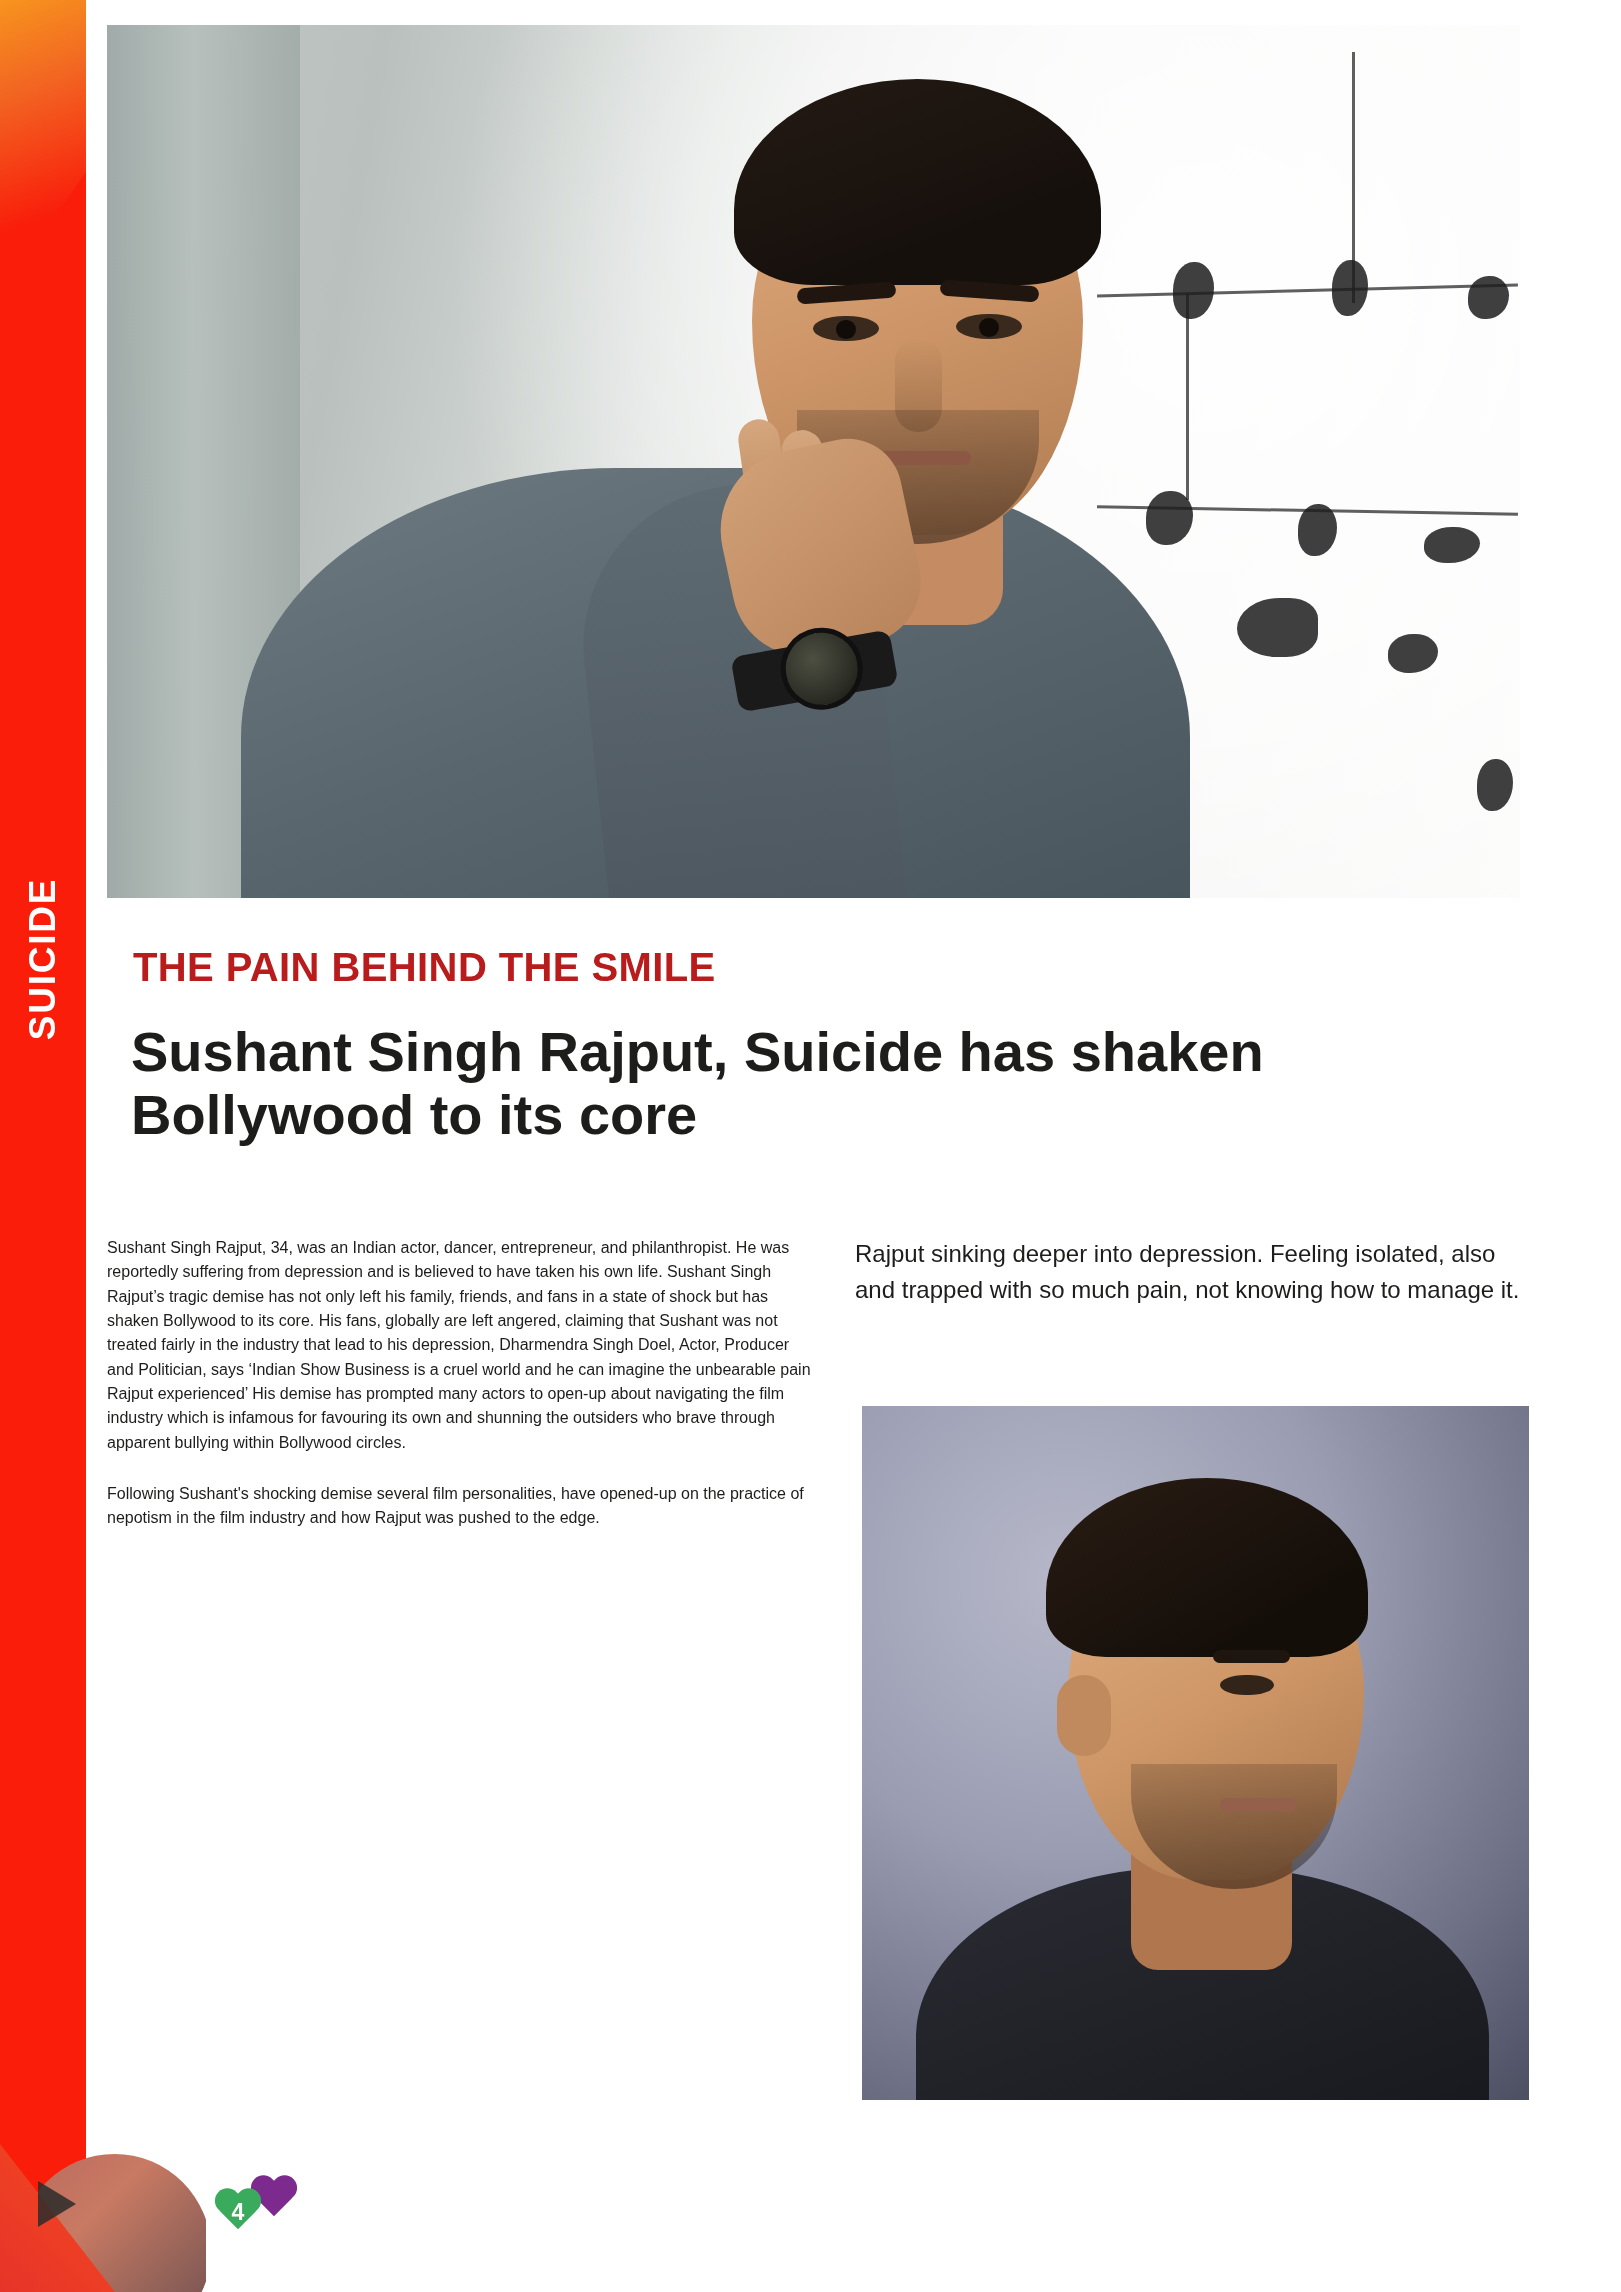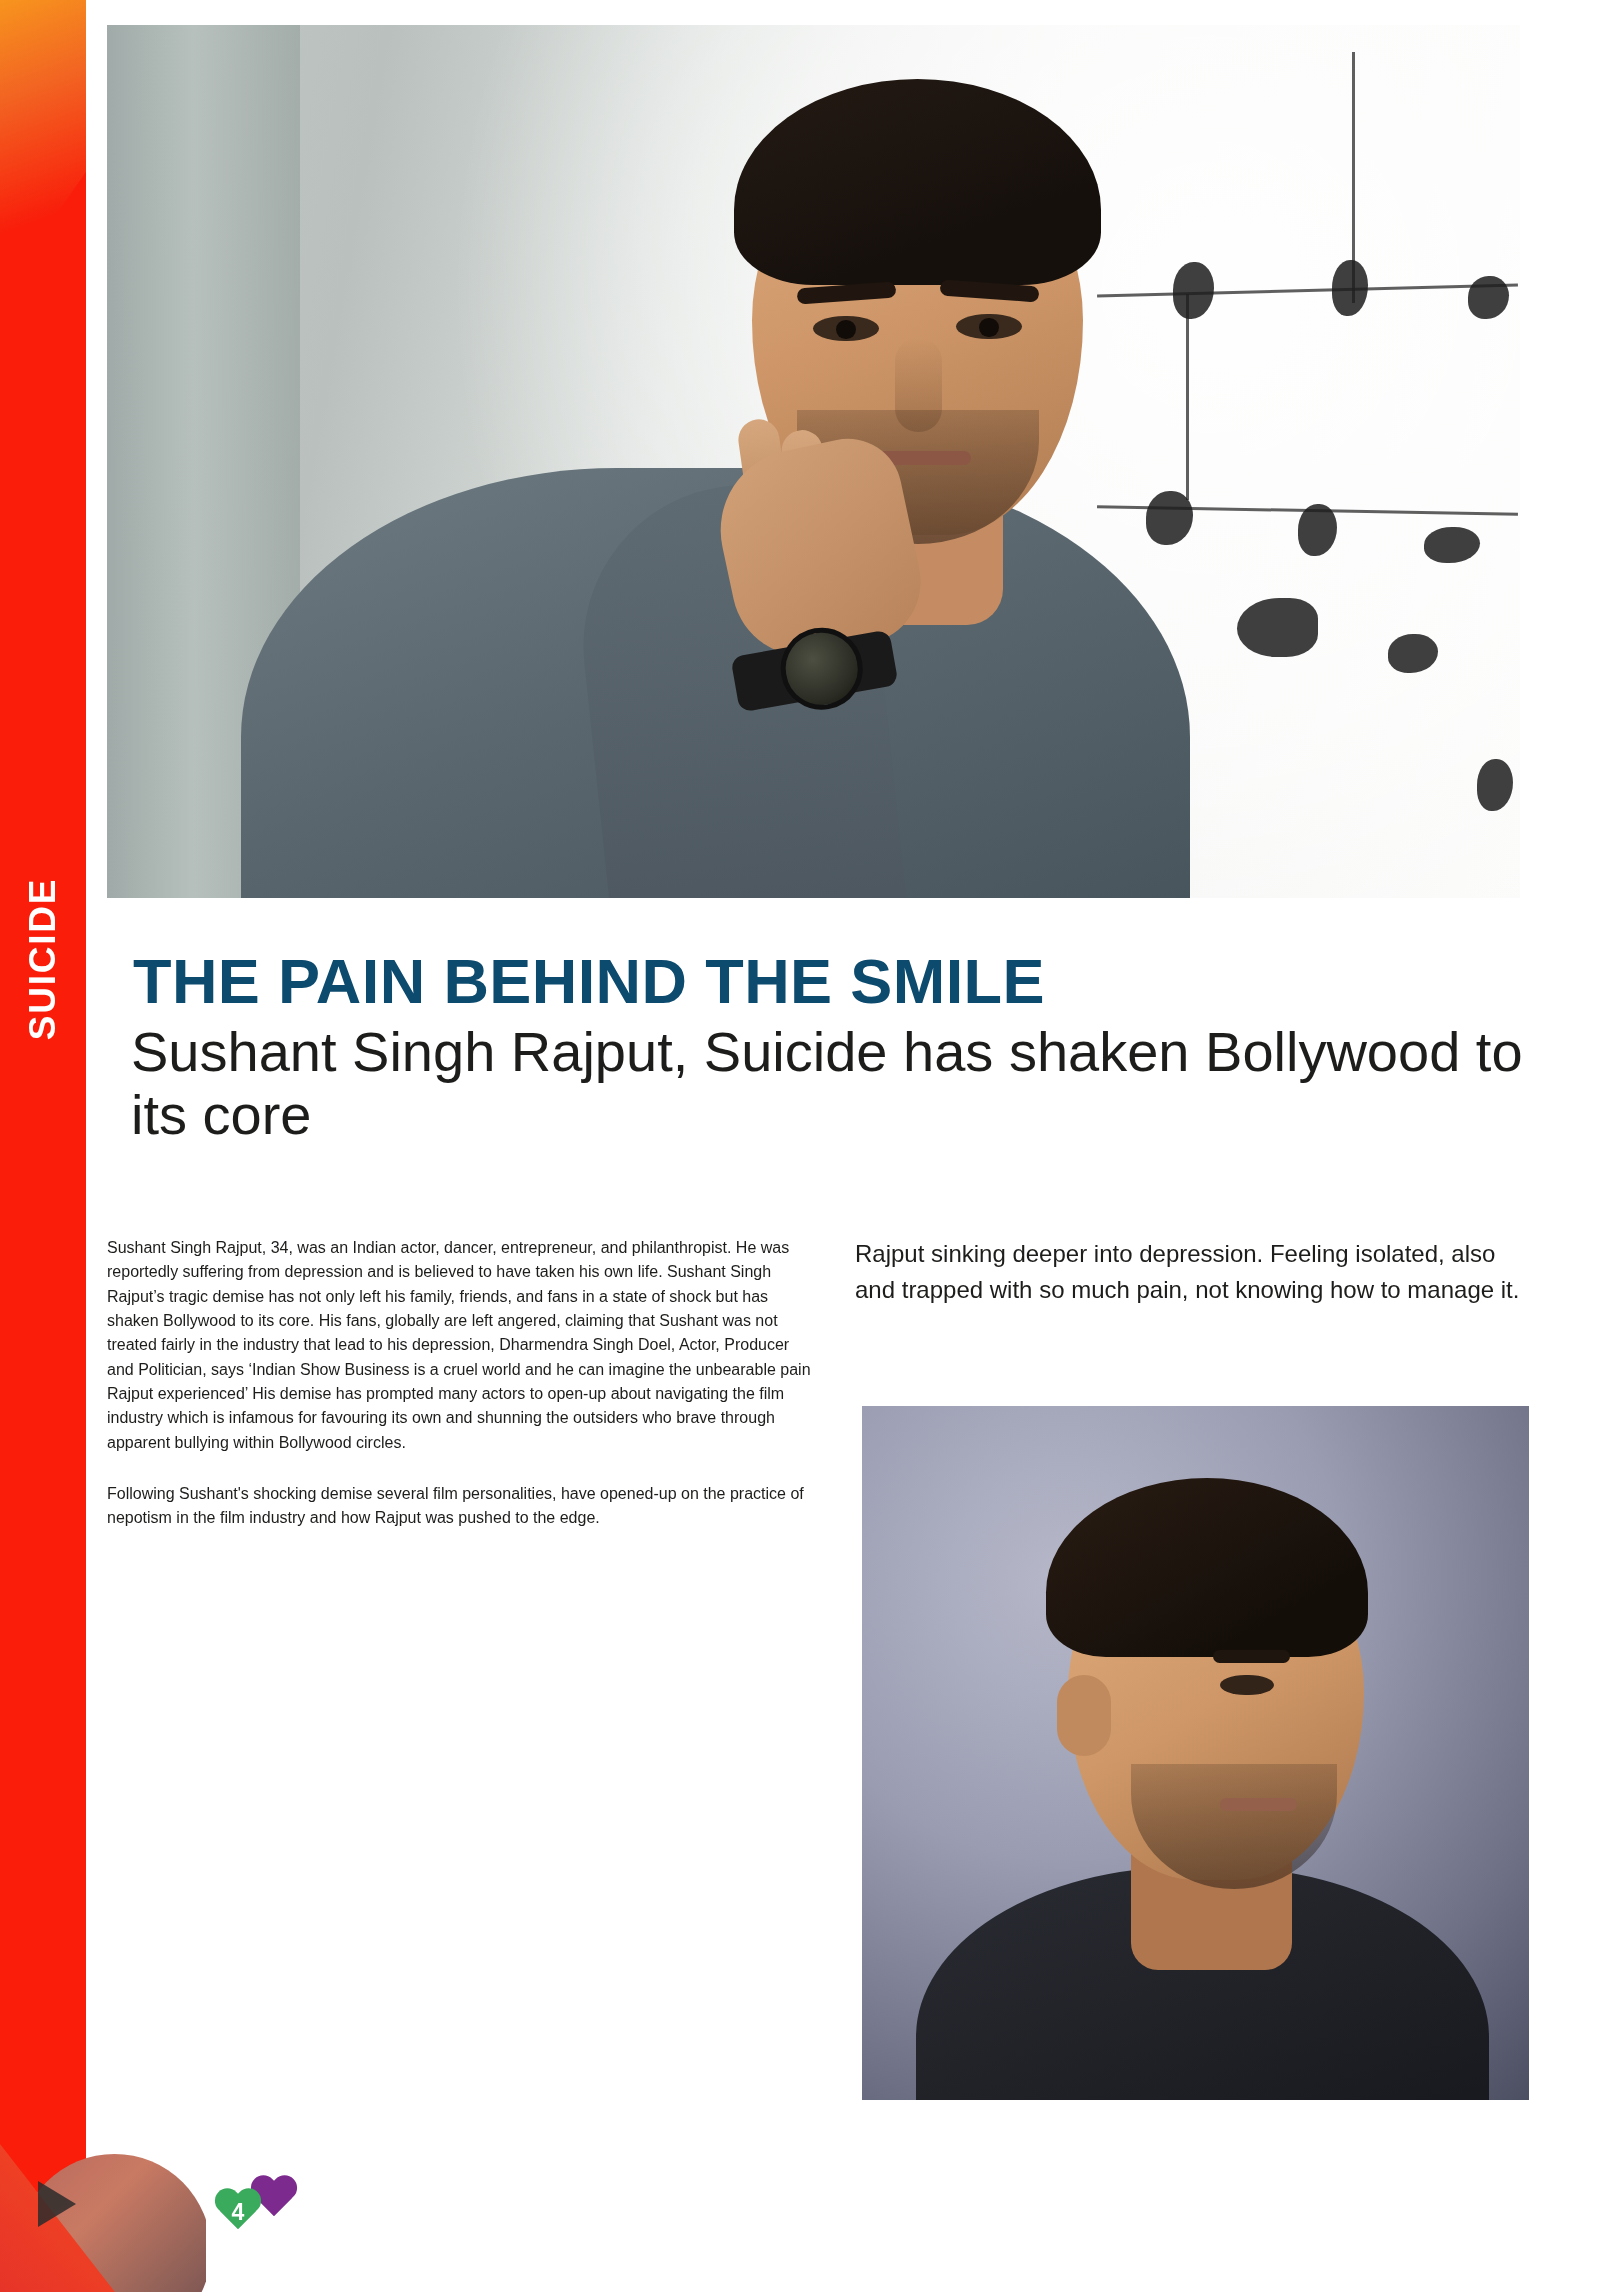--- a/index.html
+++ b/index.html
@@ -337,33 +337,33 @@
     background: radial-gradient(circle at 40% 35%, #4d4f42 0%, #2b2d25 65%, #131309 100%);
     border: 5.4px solid #101010;
     box-sizing: border-box;
   }
 
   
   .kicker {
     position: absolute;
     left: 133px;
     top: 945px;
-    color: #0c4a6e;
-    font-size: 63px;
+    color: #b91c1c;
+    font-size: 40px;
     font-weight: bold;
     letter-spacing: 0.4px;
   }
   .headline {
     position: absolute;
     left: 131px;
     top: 1021px;
     width: 1397px;
     color: #1d1d1b;
     font-size: 56px;
-    font-weight: normal;
+    font-weight: bold;
     line-height: 1.12;
     font-family: "Liberation Sans", sans-serif;
   }
 
   
   .col-left {
     position: absolute;
     left: 107px;
     top: 1236px;
     width: 708px;

